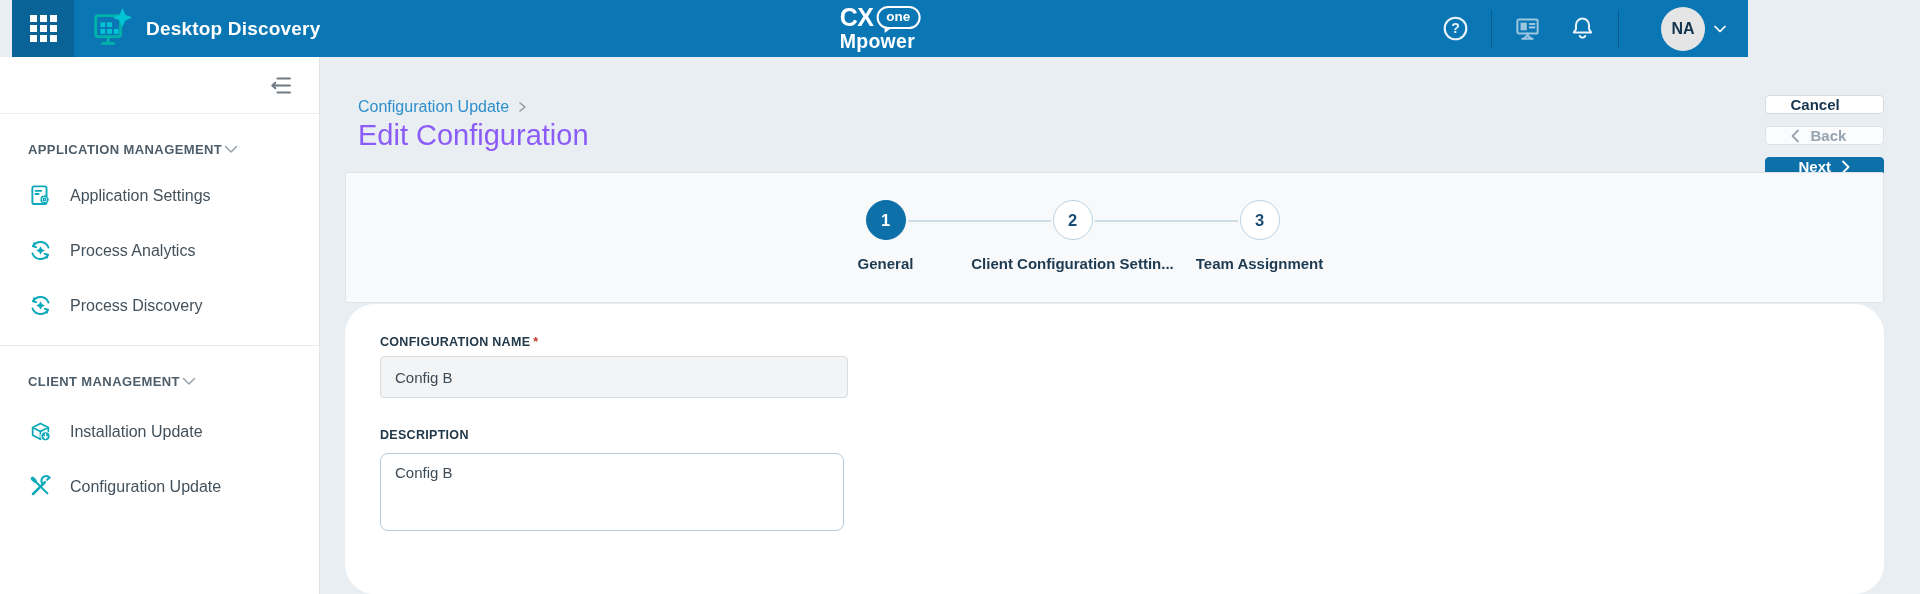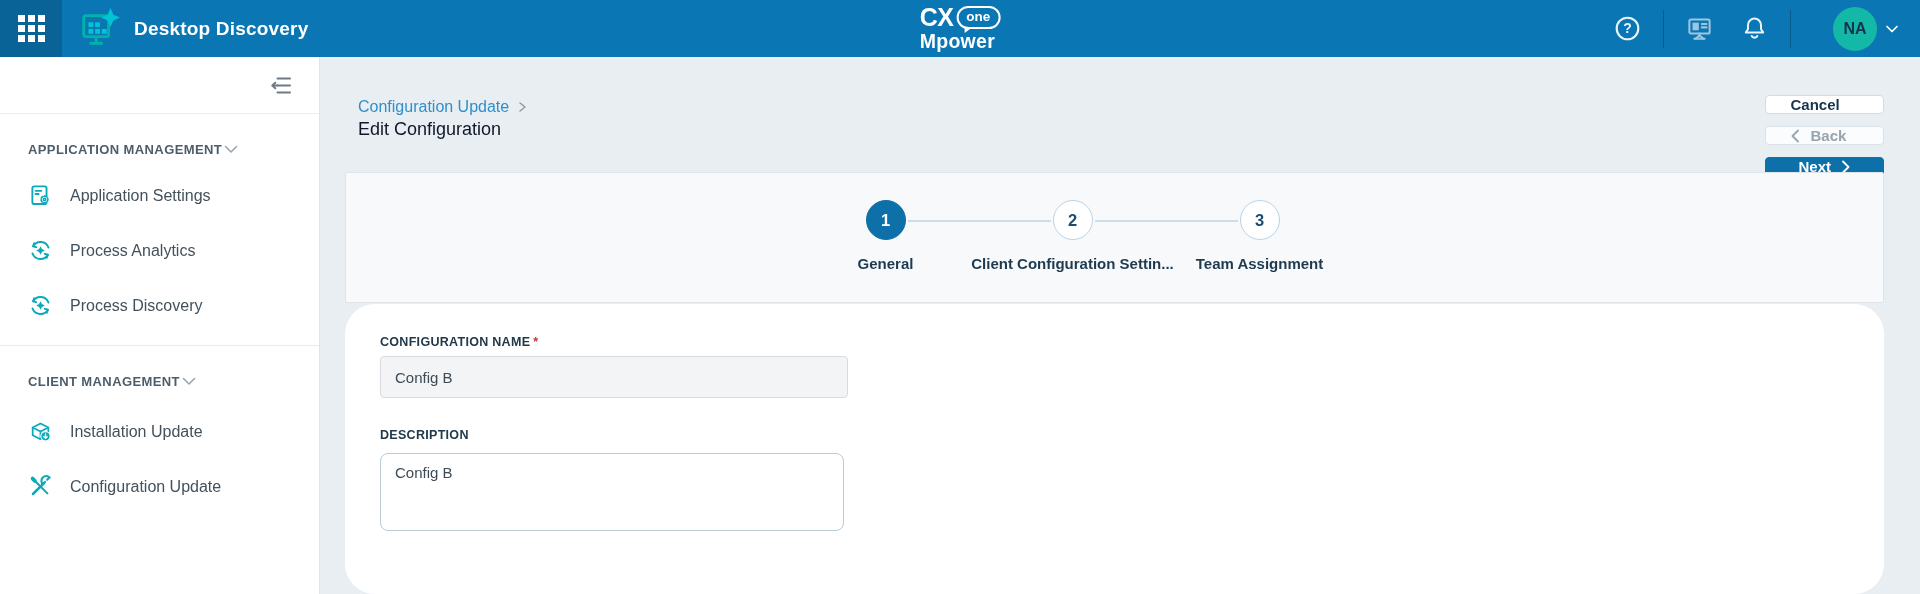--- a/index.html
+++ b/index.html
@@ -1,20 +1,20 @@
 <!DOCTYPE html>
 <html><head>
 <meta charset="utf-8">
 <style>
   * { box-sizing: border-box; margin: 0; padding: 0; }
   html,body { width:1920px; height:594px; overflow:hidden;
     font-family:"Liberation Sans", sans-serif; background:#e9eef3; }
 
   
-  .header { position:absolute; top:0; left:0; width:1920px; height:57px;
+  .header { position:absolute; top:0; left:12px; width:1736px; height:57px;
     background:#0b76b4; display:flex; align-items:center; z-index:10; }
   .waffle { width:62px; height:57px; background:#0a6397; display:flex;
     align-items:center; justify-content:center; cursor:pointer; flex:0 0 auto; }
   .waffle-grid { display:grid; grid-template-columns:repeat(3,7px); grid-template-rows:repeat(3,7px); gap:3px; }
   .waffle-grid span { background:#fff; width:7px; height:7px; }
   .app-logo { margin-left:14px; width:46px; height:46px; flex:0 0 auto; }
   .app-title { margin-left:12px; color:#fff; font-size:19px; font-weight:700; letter-spacing:.2px; }
 
   .brand { position:absolute; left:50%; top:5px; transform:translateX(-50%);
     color:#fff; line-height:1; }
@@ -22,21 +22,21 @@
   .brand-cx { font-size:25px; font-weight:800; letter-spacing:-.5px; }
   .brand-bubble { margin-left:3px; border:2.4px solid #fff; border-radius:14px;
     padding:2px 8px 3px; font-size:13.5px; font-weight:700; position:relative; }
   .brand-bubble::after { content:""; position:absolute; left:6px; bottom:-6px;
     border-style:solid; border-width:6px 8px 0 0; border-color:#fff transparent transparent transparent; }
   .brand-mpower { font-size:19.5px; font-weight:700; letter-spacing:.3px; margin-top:2px; }
 
   .header-right { margin-left:auto; display:flex; align-items:center; padding-right:20px; }
   .hicon { display:flex; align-items:center; justify-content:center; cursor:pointer; }
   .hdivider { width:1px; height:38px; background:rgba(8,54,86,.40); margin:0 22px; }
-  .avatar { width:44px; height:44px; border-radius:50%; background:#14b8a6; color:#14344e;
+  .avatar { width:44px; height:44px; border-radius:50%; background:#e5e5e5; color:#14344e;
     display:flex; align-items:center; justify-content:center; font-size:16px; font-weight:700;
     margin-left:20px; cursor:pointer; }
   .avatar-caret { margin-left:7px; cursor:pointer; display:flex; }
 
   
   .sidebar { position:absolute; top:57px; left:0; width:320px; bottom:0; background:#fff;
     border-right:1px solid #e0e4e8; }
   .collapse-row { height:57px; display:flex; align-items:center; justify-content:flex-end;
     padding-right:26px; border-bottom:1px solid #ebeef0; }
   .section-header { display:flex; justify-content:flex-start; align-items:center;
@@ -45,21 +45,21 @@
   .section-items { margin-top:10px; }
   .nav-item { display:flex; align-items:center; gap:17px; height:55px; padding:0 28px;
     font-size:16px; color:#42515c; cursor:pointer; }
   .section-divider { border-top:1px solid #e8ebee; margin-top:12px; }
 
   
   .content { position:absolute; top:57px; left:320px; right:0; bottom:0; background:#e9eef3; }
   .crumb-row { position:absolute; left:38px; top:41px; display:flex; align-items:center; gap:6px; }
   .crumb-link { color:#2e8fcb; font-size:16px; cursor:pointer; }
   .crumb-sep { color:#8e99a3; display:flex; }
-  .page-title { position:absolute; left:38px; top:62px; font-size:18px; color:#0f172a; }
+  .page-title { position:absolute; left:38px; top:62px; font-size:29px; color:#8b5cf6; }
 
   .actions { position:absolute; right:36px; top:38px; display:flex; gap:12px; height:29px;flex-direction:column; }
   .btn { height:43px; border-radius:4px; font-family:inherit; font-size:15px; font-weight:700;
     display:flex; align-items:center; gap:10px; padding:0 24px; cursor:pointer; }
   .btn-secondary { background:#fff; border:1px solid #d3dbe2; color:#17344f; }
   .btn-disabled { background:#fbfcfd; border:1px solid #dae1e7; color:#97a3ad; cursor:default; }
   .btn-primary { background:#0d70a8; border:1px solid #0d70a8; color:#fff; padding:0 32px; }
 
   .stepper-panel { position:absolute; left:25px; right:36px; top:115px; height:131px;
     background:#f7f9fb; border:1px solid #dee4e9; border-radius:2px; }

